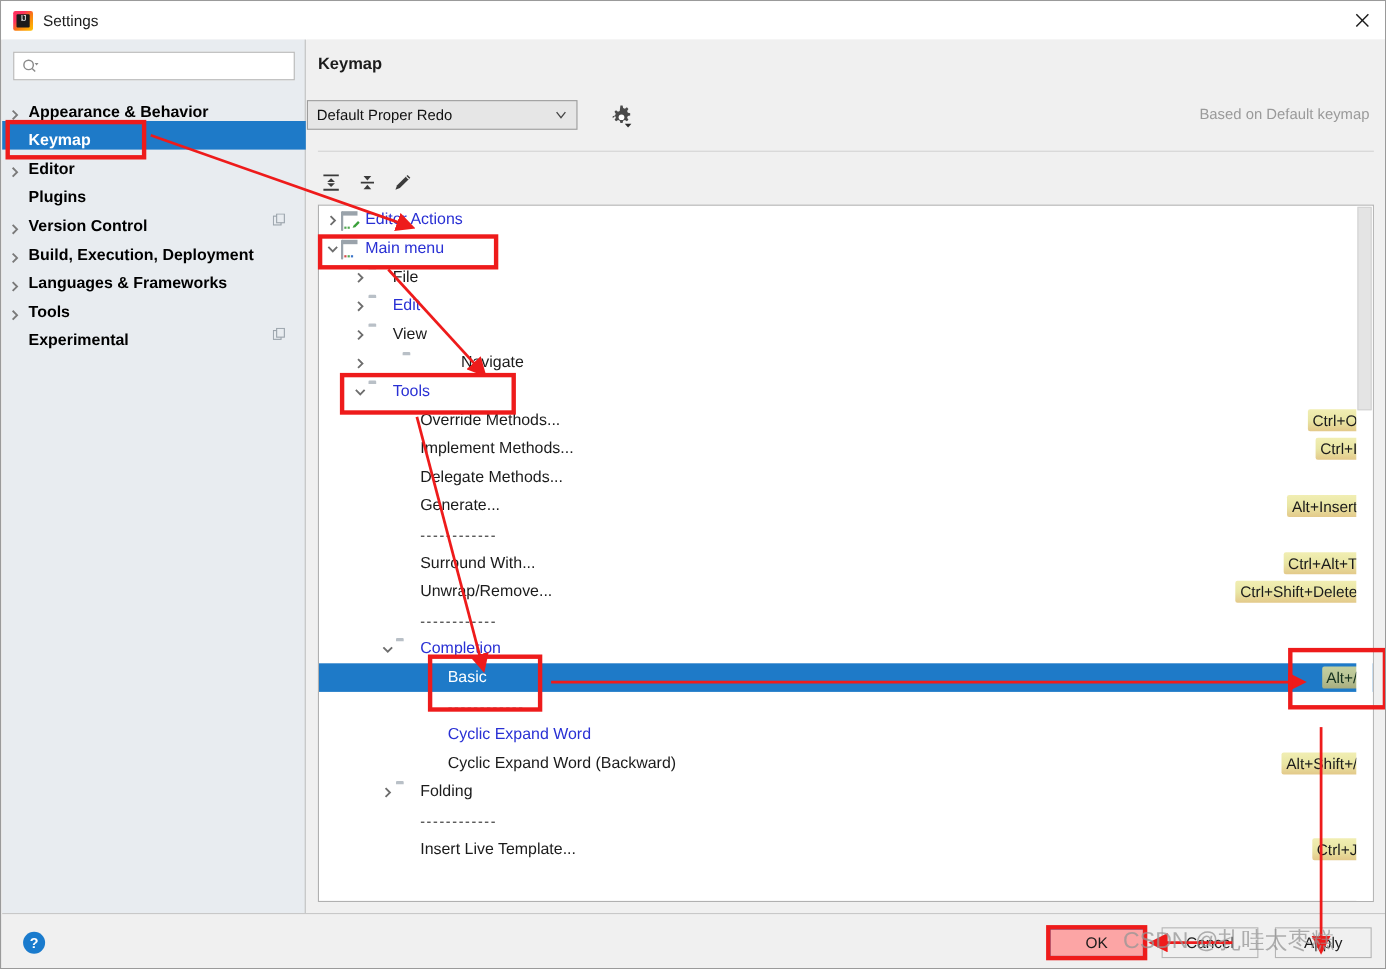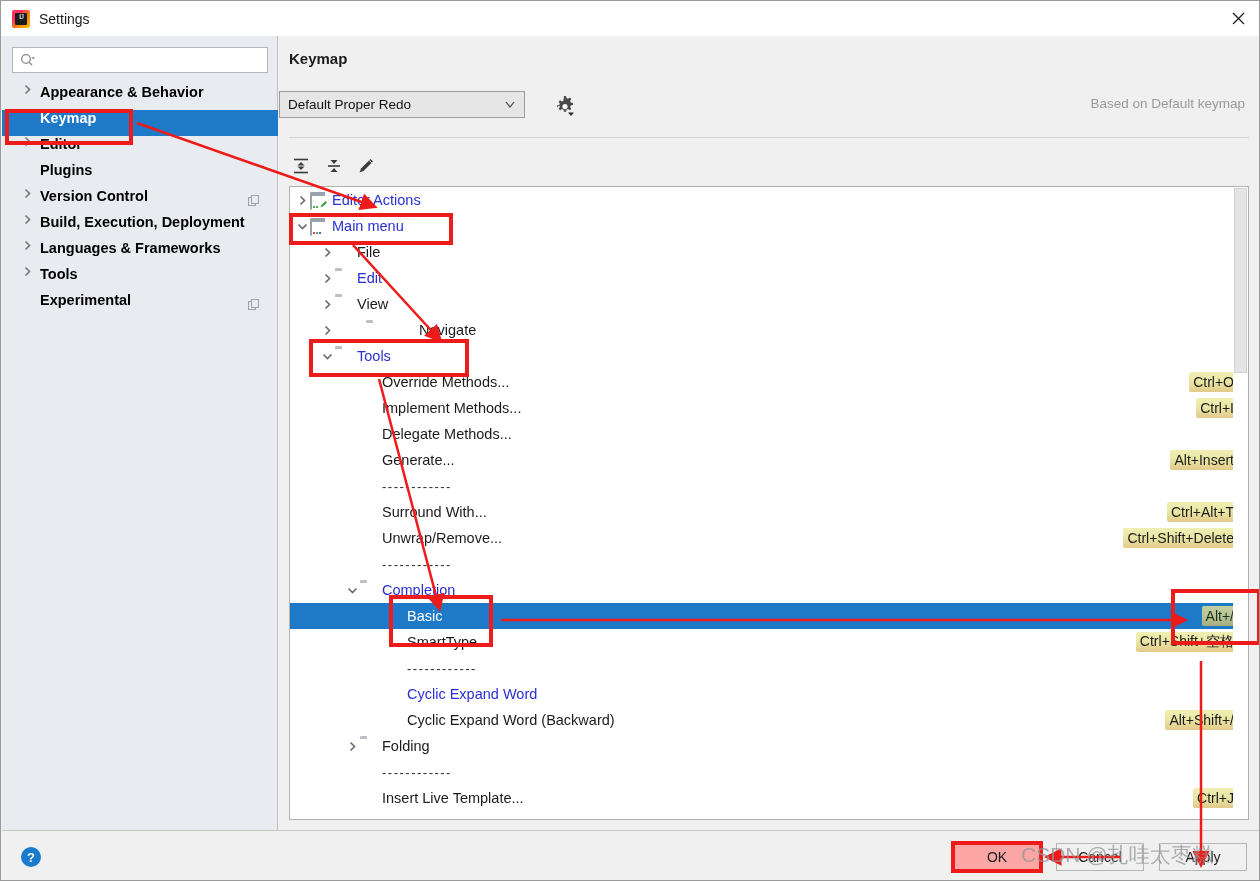--- a/index.html
+++ b/index.html
@@ -63,22 +63,22 @@
     display: flex; align-items: center;
   }
   .side-search .mag { margin-left: 7px; display: flex; align-items: center; }
   .side-search input {
     border: none; outline: none; background: transparent;
     font-size: 13px; width: 200px; margin-left: 4px;
     font-family: "Liberation Sans", sans-serif;
   }
   .tree-side { position: absolute; left: 0; top: 48px; width: 276px; }
   .side-item {
-    position: relative; height: 26px; display: flex; align-items: flex-start;
-    padding-left: 20px; font-size: 14.5px; color: #000;
+    position: relative; height: 26px; display: flex; align-items: flex-end;
+    padding-left: 6px; font-size: 14.5px; color: #000;
     font-weight: bold;
   }
   .side-item .arrow {
     width: 18px; flex: none; color: #7a7a7a; font-size: 13px;
     display: flex; align-items: center; justify-content: flex-start;
   }
   .side-item .arrow svg { display:block; }
   .side-item.no-arrow .arrow { visibility: hidden; }
   .side-item.selected { background: #1e7ac8; color: #ffffff; }
   .side-item .copy-badge {
@@ -549,26 +549,20 @@
           </div>
           <div class="trow selected" style="padding-left: 79px;">
             <span class="twist empty"></span>
             <span class="ficon empty"></span>
             <span class="tlabel">Basic</span>
             <span class="tshort">Alt+/</span>
           </div>
           <div class="trow" style="padding-left: 79px;">
             <span class="twist empty"></span>
             <span class="ficon empty"></span>
-            <span class="tlabel">SmartType</span>
-            <span class="tshort">Ctrl+Shift+空格</span>
-          </div>
-          <div class="trow" style="padding-left: 79px;">
-            <span class="twist empty"></span>
-            <span class="ficon empty"></span>
             <span class="tlabel dash">------------</span>
           </div>
           <div class="trow" style="padding-left: 79px;">
             <span class="twist empty"></span>
             <span class="ficon empty"></span>
             <span class="tlabel blue">Cyclic Expand Word</span>
           </div>
           <div class="trow" style="padding-left: 79px;">
             <span class="twist empty"></span>
             <span class="ficon empty"></span>

